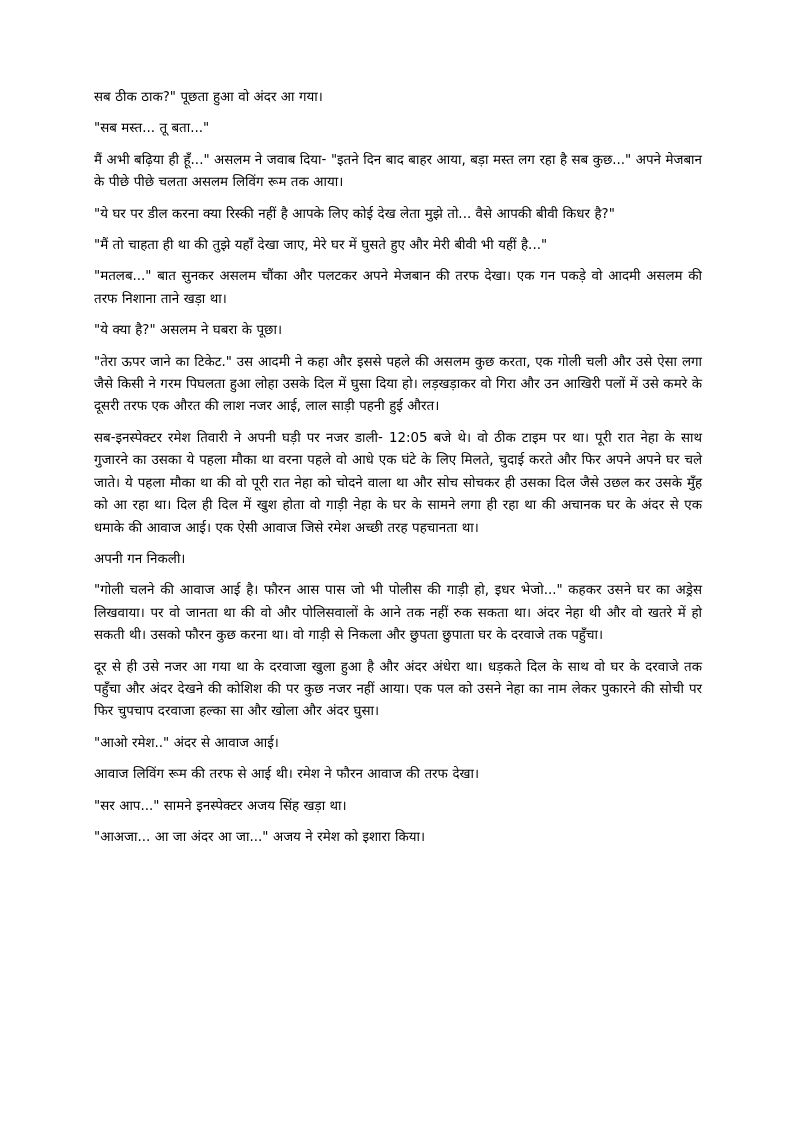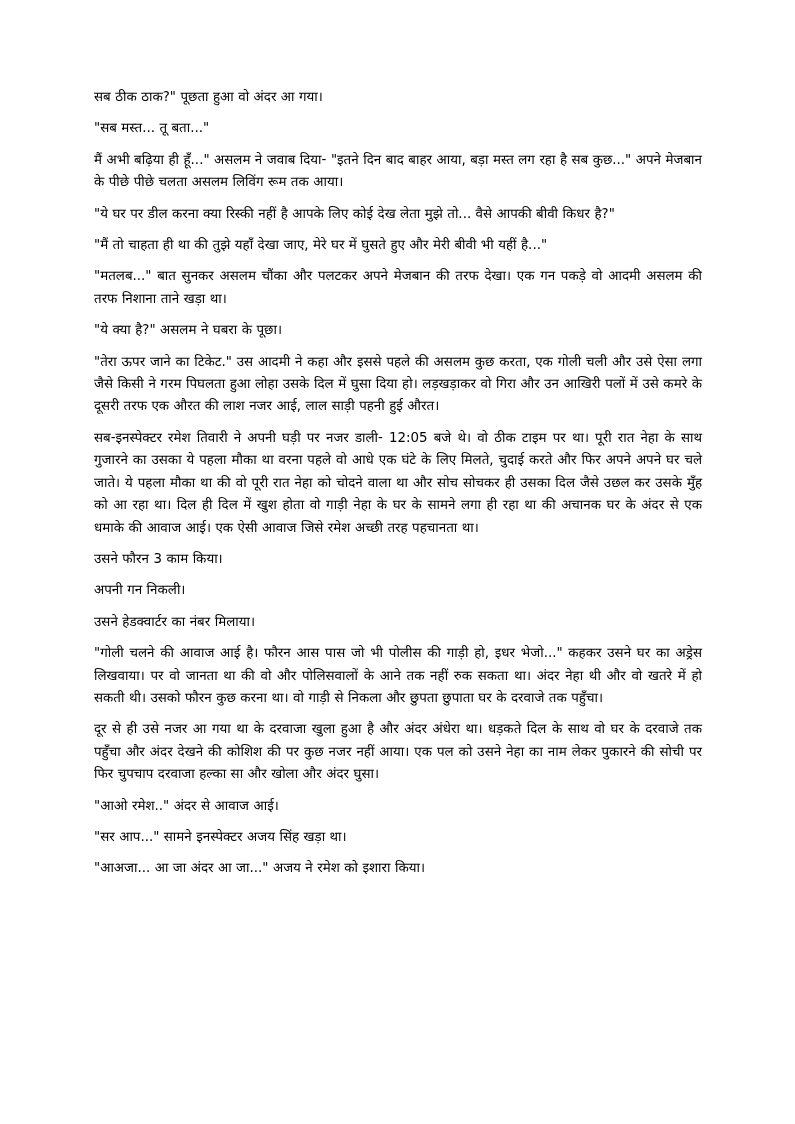--- a/index.html
+++ b/index.html
@@ -56,23 +56,22 @@
 
     <p class="para single">सब ठीक ठाक?" पूछता हुआ वो अंदर आ गया।</p>
     <p class="para single">"सब मस्त... तू बता..."</p>
     <p class="para">मैं अभी बढ़िया ही हूँ..." असलम ने जवाब दिया- "इतने दिन बाद बाहर आया, बड़ा मस्त लग रहा है सब कुछ..." अपने मेजबान के पीछे पीछे चलता असलम लिविंग रूम तक आया।</p>
     <p class="para single">"ये घर पर डील करना क्या रिस्की नहीं है आपके लिए कोई देख लेता मुझे तो... वैसे आपकी बीवी किधर है?"</p>
     <p class="para single">"मैं तो चाहता ही था की तुझे यहाँ देखा जाए, मेरे घर में घुसते हुए और मेरी बीवी भी यहीं है..."</p>
     <p class="para">"मतलब..." बात सुनकर असलम चौंका और पलटकर अपने मेजबान की तरफ देखा। एक गन पकड़े वो आदमी असलम की तरफ निशाना ताने खड़ा था।</p>
     <p class="para single">"ये क्या है?" असलम ने घबरा के पूछा।</p>
     <p class="para">"तेरा ऊपर जाने का टिकेट." उस आदमी ने कहा और इससे पहले की असलम कुछ करता, एक गोली चली और उसे ऐसा लगा जैसे किसी ने गरम पिघलता हुआ लोहा उसके दिल में घुसा दिया हो। लड़खड़ाकर वो गिरा और उन आखिरी पलों में उसे कमरे के दूसरी तरफ एक औरत की लाश नजर आई, लाल साड़ी पहनी हुई औरत।</p>
     <p class="para">सब-इनस्पेक्टर रमेश तिवारी ने अपनी घड़ी पर नजर डाली- 12:05 बजे थे। वो ठीक टाइम पर था। पूरी रात नेहा के साथ गुजारने का उसका ये पहला मौका था वरना पहले वो आधे एक घंटे के लिए मिलते, चुदाई करते और फिर अपने अपने घर चले जाते। ये पहला मौका था की वो पूरी रात नेहा को चोदने वाला था और सोच सोचकर ही उसका दिल जैसे उछल कर उसके मुँह को आ रहा था। दिल ही दिल में खुश होता वो गाड़ी नेहा के घर के सामने लगा ही रहा था की अचानक घर के अंदर से एक धमाके की आवाज आई। एक ऐसी आवाज जिसे रमेश अच्छी तरह पहचानता था।</p>
-    <p class="para single">उसने फौरन 3 काम किया।</p>
     <p class="para single">अपनी गन निकली।</p>
-    <p class="para single">उसने हेडक्वार्टर का नंबर मिलाया।</p>
     <p class="para">"गोली चलने की आवाज आई है। फौरन आस पास जो भी पोलीस की गाड़ी हो, इधर भेजो..." कहकर उसने घर का अड्रेस लिखवाया। पर वो जानता था की वो और पोलिसवालों के आने तक नहीं रुक सकता था। अंदर नेहा थी और वो खतरे में हो सकती थी। उसको फौरन कुछ करना था। वो गाड़ी से निकला और छुपता छुपाता घर के दरवाजे तक पहुँचा।</p>
     <p class="para">दूर से ही उसे नजर आ गया था के दरवाजा खुला हुआ है और अंदर अंधेरा था। धड़कते दिल के साथ वो घर के दरवाजे तक पहुँचा और अंदर देखने की कोशिश की पर कुछ नजर नहीं आया। एक पल को उसने नेहा का नाम लेकर पुकारने की सोची पर फिर चुपचाप दरवाजा हल्का सा और खोला और अंदर घुसा।</p>
     <p class="para single">"आओ रमेश.." अंदर से आवाज आई।</p>
+    <p class="para single">आवाज लिविंग रूम की तरफ से आई थी। रमेश ने फौरन आवाज की तरफ देखा।</p>
     <p class="para single">"सर आप..." सामने इनस्पेक्टर अजय सिंह खड़ा था।</p>
     <p class="para single">"आअजा... आ जा अंदर आ जा..." अजय ने रमेश को इशारा किया।</p>
 
   </div>
 </div>
 
 </body></html>

